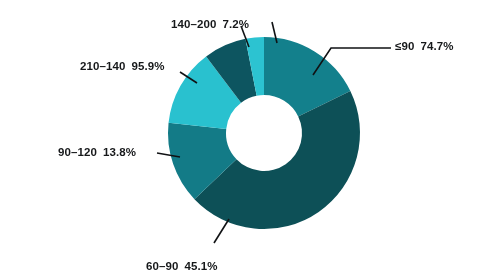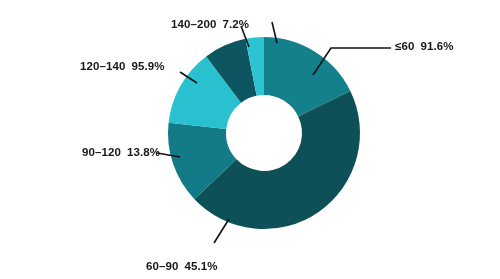--- a/index.html
+++ b/index.html
@@ -70,33 +70,33 @@
       <polyline class="leader" points="313,75 331,48 391,48"></polyline>
       <polyline class="leader" points="229,219 214,243"></polyline>
       <polyline class="leader" points="180,157 157,153"></polyline>
       <polyline class="leader" points="197,83 180,72"></polyline>
       <polyline class="leader" points="249,47 241,26"></polyline>
       <polyline class="leader" points="277,43 272,22"></polyline>
     </g>
   </svg>
 
   <div class="label-text" style="left:395px; top:41px;">
-    <span class="label-cat">≤60</span><span class="label-pct">91.6%</span>
+    <span class="label-cat">≤90</span><span class="label-pct">74.7%</span>
   </div>
 
   <div class="label-text" style="left:146px; top:261px;">
     <span class="label-cat">60–90</span><span class="label-pct">45.1%</span>
   </div>
 
-  <div class="label-text" style="left:58px; top:147px;margin-left:24px;">
+  <div class="label-text" style="left:58px; top:147px;">
     <span class="label-cat">90–120</span><span class="label-pct">13.8%</span>
   </div>
 
   <div class="label-text" style="left:80px; top:61px;">
-    <span class="label-cat">120–140</span><span class="label-pct">95.9%</span>
+    <span class="label-cat">210–140</span><span class="label-pct">95.9%</span>
   </div>
 
   <div class="label-text" style="left:171px; top:19px;">
     <span class="label-cat">140–200</span><span class="label-pct">7.2%</span>
   </div>
 
 
 </div>
 
 </body></html>

